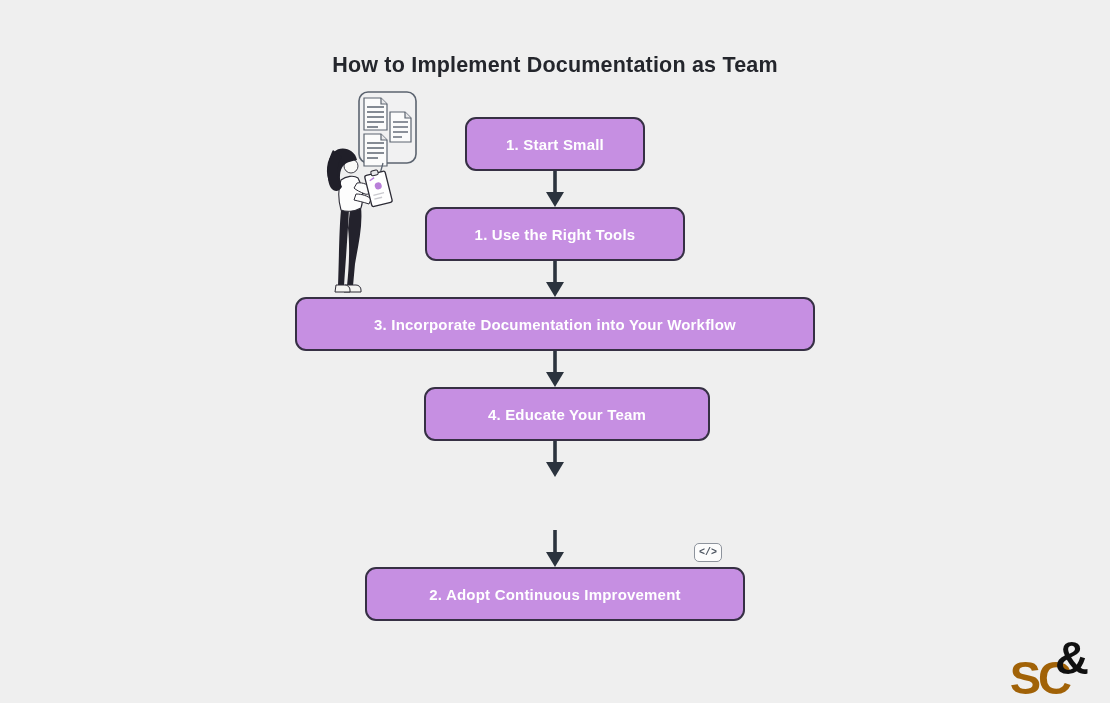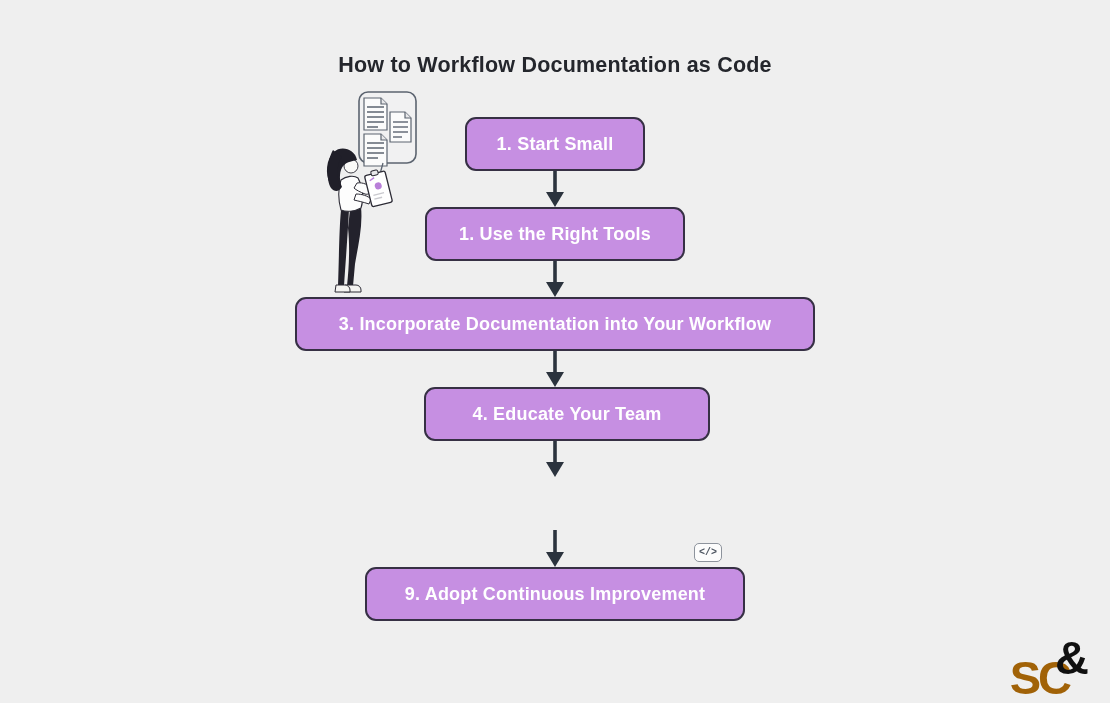--- a/index.html
+++ b/index.html
@@ -20,21 +20,21 @@
     position:absolute;left:0;right:0;top:53px;text-align:center;
     font-size:21.5px;font-weight:800;color:var(--title-text);
     letter-spacing:.2px;
   }
   .step{
     position:absolute;height:54px;
     background:var(--box-fill);
     border:2.5px solid var(--box-border);
     border-radius:11px;
     display:flex;align-items:center;justify-content:center;
-    color:var(--box-text);font-size:18px;font-weight:800;
+    color:var(--box-text);font-size:15px;font-weight:800;
     letter-spacing:.2px;white-space:nowrap;z-index:2;
   }
   .s1{left:465px;top:117px;width:180px;}
   .s2{left:425px;top:207px;width:260px;}
   .s3{left:295px;top:297px;width:520px;}
   .s4{left:424px;top:387px;width:286px;}
   .s5{left:409px;top:477px;width:292px;}
   .s6{left:365px;top:567px;width:380px;}
   .arrow{position:absolute;left:545px;width:20px;height:37px;color:var(--arrow);z-index:1;}
   .a1{top:170px;} .a2{top:260px;} .a3{top:350px;} .a4{top:440px;} .a5{top:530px;}
@@ -50,21 +50,21 @@
     font-weight:800;font-size:47px;line-height:50px;letter-spacing:-3px;
   }
   .logo-white{color:#a16207;margin-top:23px;}
   .logo-black{color:#101010;margin-left:-14px;transform:translateY(3px);}
 </style>
 </head>
 <body>
 
 <div class="screen">
 
-  <h1 class="title">How to Workflow Documentation as Code</h1>
+  <h1 class="title">How to Implement Documentation as Team</h1>
 
   <svg class="illustration" width="112" height="212" viewBox="0 0 112 212" aria-hidden="true">
     <g>
       <rect x="51" y="6" width="57" height="71" rx="9" fill="#f1f1f2" stroke="#5c6470" stroke-width="1.6"></rect>
       <g transform="translate(56,12)">
         <path d="M0,0 h17 l6,6 v26 h-23 z" fill="#fbfbfb" stroke="#5c6470" stroke-width="1.2"></path>
         <path d="M17,0 v6 h6" fill="#e8e8ea" stroke="#5c6470" stroke-width="1.2"></path>
         <line x1="3" y1="9" x2="20" y2="9" stroke="#5c6470" stroke-width="1.5"></line>
         <line x1="3" y1="14" x2="20" y2="14" stroke="#5c6470" stroke-width="1.5"></line>
         <line x1="3" y1="19" x2="20" y2="19" stroke="#5c6470" stroke-width="1.5"></line>
@@ -124,21 +124,21 @@
   <div class="step s2">
     <span>1. Use the Right Tools</span>
   </div>
   <div class="step s3">
     <span>3. Incorporate Documentation into Your Workflow</span>
   </div>
   <div class="step s4">
     <span>4. Educate Your Team</span>
   </div>
   <div class="step s6">
-    <span>9. Adopt Continuous Improvement</span>
+    <span>2. Adopt Continuous Improvement</span>
   </div>
 
   <svg class="arrow a1" viewBox="0 0 20 37" aria-hidden="true">
     <line x1="10" y1="0" x2="10" y2="24" stroke="currentColor" stroke-width="3.6"></line>
     <polygon points="1,22 19,22 10,37" fill="currentColor"></polygon>
   </svg>
   <svg class="arrow a2" viewBox="0 0 20 37" aria-hidden="true">
     <line x1="10" y1="0" x2="10" y2="24" stroke="currentColor" stroke-width="3.6"></line>
     <polygon points="1,22 19,22 10,37" fill="currentColor"></polygon>
   </svg>

